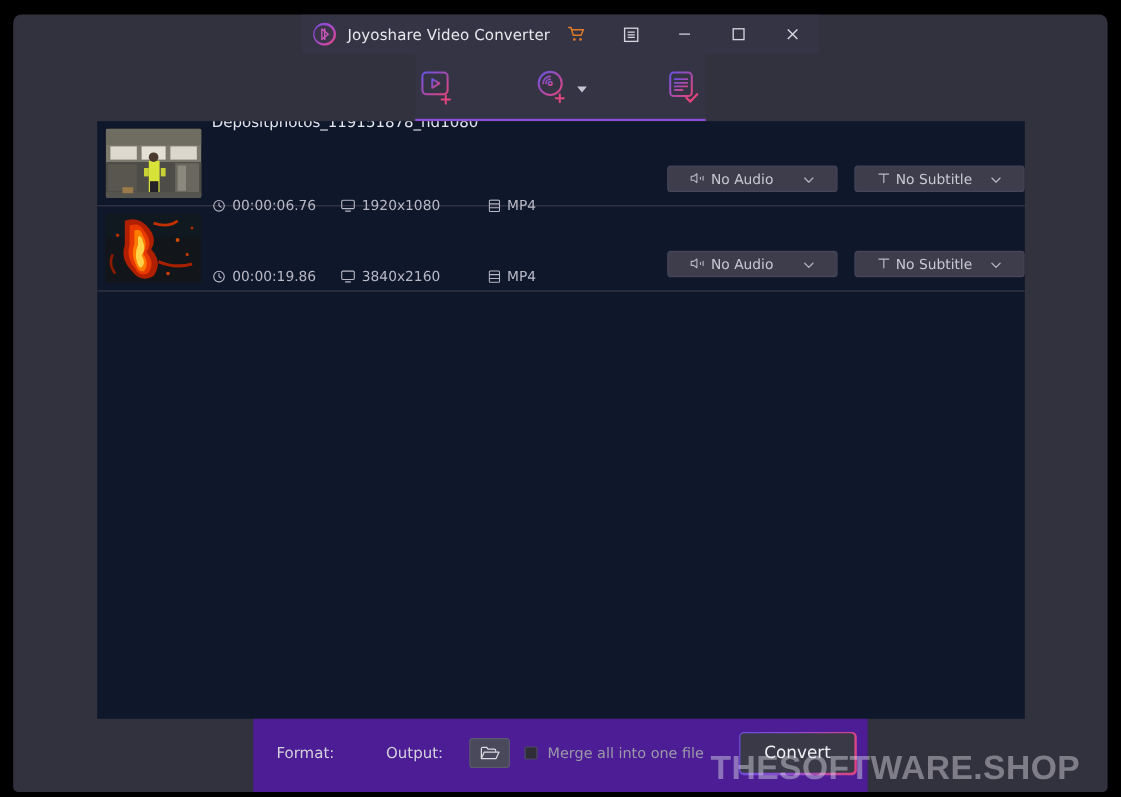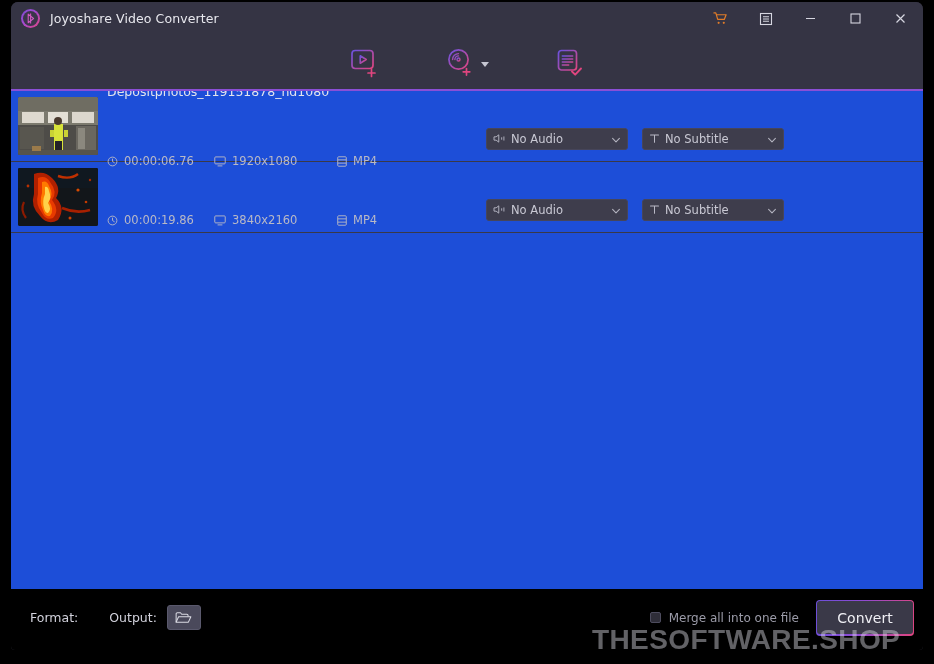--- a/index.html
+++ b/index.html
@@ -10,28 +10,29 @@
     height: 664px;
     background: #000000;
     font-family: "DejaVu Sans", "Liberation Sans", sans-serif;
     overflow: hidden;
   }
 
   
   #app-window {
     position: absolute;
     left: 11px;
-    top: 2px;
+    top: 12px;
     width: 912px;
     height: 648px;
     background: #32313e;
     border-radius: 7px 7px 4px 4px;
     overflow: hidden;
     display: flex;
     flex-direction: column;
+    align-items: center;
   }
 
   
   #title-bar {
     height: 33px;
     flex: 0 0 33px;
     background: #353444;
     display: flex;
     align-items: center;
     position: relative;
@@ -99,21 +100,21 @@
     margin-top: 4px;
     width: 0; height: 0;
     border-left: 4.5px solid transparent;
     border-right: 4.5px solid transparent;
     border-top: 5px solid #c6c6d2;
   }
 
   
   #file-list {
     flex: 1 1 auto;
-    background: #1d4ed8;
+    background: #0f172a;
     overflow-y: auto;
     position: relative;
   }
   .file-row {
     height: 71px;
     display: flex;
     align-items: center;
     padding-left: 7px;
     border-bottom: 1px solid #3a3947;
     position: relative;
@@ -167,43 +168,44 @@
     margin-top: 25px;
   }
   .select-box {
     width: 142px;
     height: 22px;
     background: #3e3d4c;
     border: 1px solid #46455a;
     border-radius: 3px;
     display: flex;
     align-items: center;
-    padding: 0 6px;
+    padding: 0 18px;
     font-size: 11.5px;
     color: #c9c9d4;
     cursor: default;
     position: relative;
   }
   .select-icon { display: flex; align-items: center; margin-right: 5px; }
   .select-label { white-space: nowrap; }
   .select-caret {
     margin-left: auto;
     width: 10px; height: 10px;
     position: relative;
   }
 
   
   #bottom-bar {
     flex: 0 0 61px;
     height: 61px;
-    background: #000000;
+    background: #4c1d95;
     display: flex;
     align-items: center;
     padding: 0 9px 4px 19px;
     position: relative;
+    gap: 12px;
   }
   .bb-label {
     font-size: 12.5px;
     color: #d2d2dc;
     white-space: nowrap;
   }
   .field-box {
     height: 25px;
     background: #2b2a35;
     border-radius: 3px;

